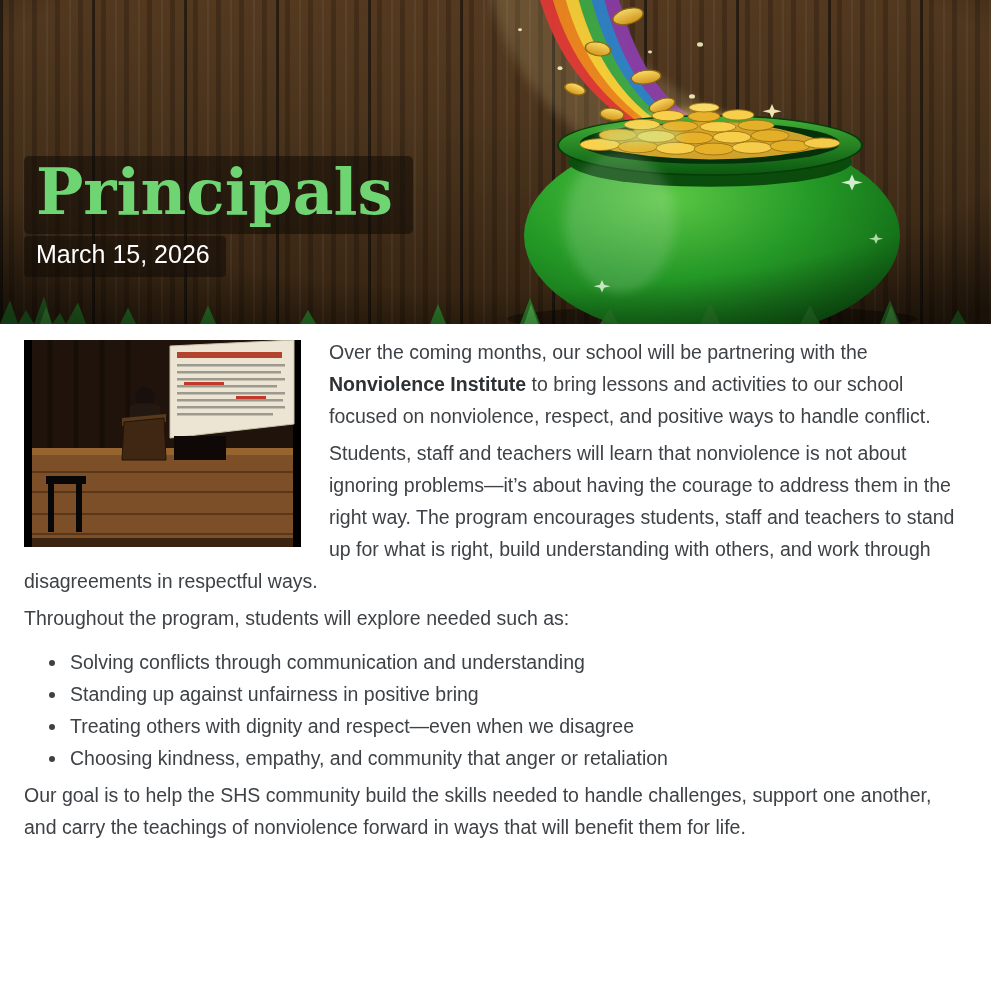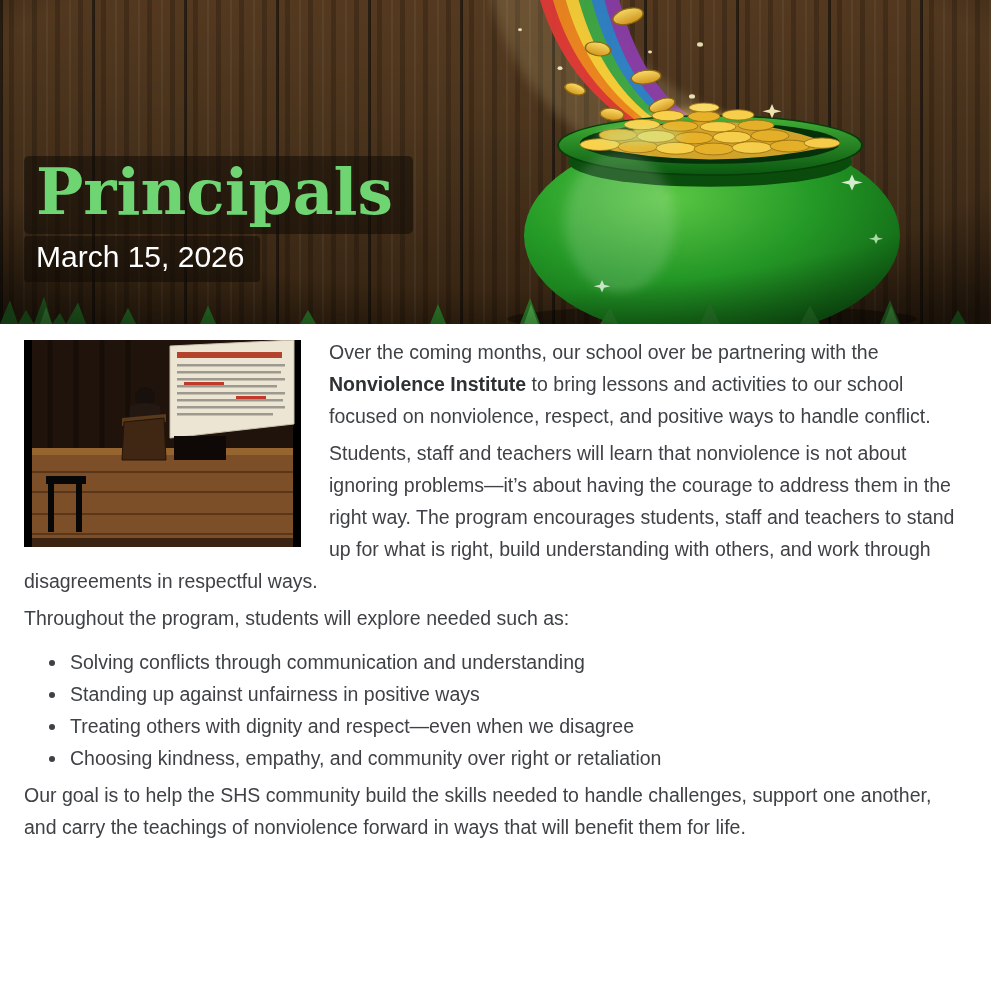--- a/index.html
+++ b/index.html
@@ -24,21 +24,21 @@
   .hero-text{ position:absolute; left:24px; top:156px; z-index:5; }
   .hero-title-line{
     display:table; background:rgba(16,11,5,0.55); border-radius:5px;
     padding:2px 20px 8px 12px; margin:0 0 2px 0;
     font-family:"DejaVu Serif", serif; font-weight:700;
     font-size:63px; line-height:1.08; letter-spacing:0px; color:var(--title-green);
   }
   .hero-date-line{
     display:table; background:rgba(16,11,5,0.55); border-radius:4px;
     padding:4px 16px 8px 12px; margin-top:2px;
-    font-size:30px; color:#ffffff; font-weight:400;
+    font-size:25px; color:#ffffff; font-weight:400;
   }
 
   
   .content{
     padding:12px 24px 0 24px;
     font-size:19.5px; line-height:32px; color:#3e4246;
   }
   .photo{
     float:left; width:277px; height:207px; margin:4px 28px 10px 0;
     background:#000;
@@ -209,30 +209,30 @@
 
       <g fill="#070707">
         <rect x="22" y="136" width="40" height="8"></rect>
         <rect x="24" y="144" width="6" height="48"></rect>
         <rect x="52" y="144" width="6" height="48"></rect>
       </g>
     </svg>
   </div>
 
   <p>
-    <span>Over the coming months, our school over be partnering with the </span><span class="bold">Nonviolence Institute</span><span> to bring lessons and activities to our school focused on nonviolence, respect, and positive ways to handle conflict.</span>
+    <span>Over the coming months, our school will be partnering with the </span><span class="bold">Nonviolence Institute</span><span> to bring lessons and activities to our school focused on nonviolence, respect, and positive ways to handle conflict.</span>
   </p>
 
   <p>Students, staff and teachers will learn that nonviolence is not about ignoring problems—it’s about having the courage to address them in the right way. The program encourages students, staff and teachers to stand up for what is right, build understanding with others, and work through disagreements in respectful ways.</p>
 
   <p>Throughout the program, students will explore needed such as:</p>
 
   <ul>
     <li>Solving conflicts through communication and understanding</li>
-    <li>Standing up against unfairness in positive ways</li>
+    <li>Standing up against unfairness in positive bring</li>
     <li>Treating others with dignity and respect—even when we disagree</li>
-    <li>Choosing kindness, empathy, and community over right or retaliation</li>
+    <li>Choosing kindness, empathy, and community that anger or retaliation</li>
   </ul>
 
 
   <p>Our goal is to help the SHS community build the skills needed to handle challenges, support one another, and carry the teachings of nonviolence forward in ways that will benefit them for life.</p>
 
 </div>
 
 </body></html>

